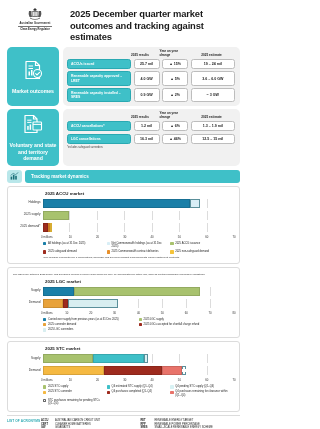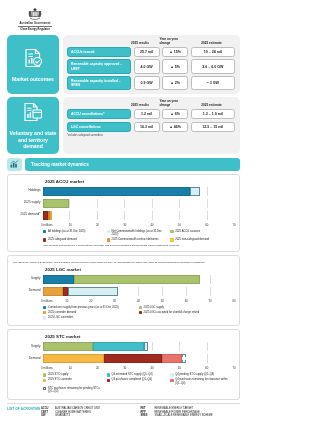--- a/index.html
+++ b/index.html
@@ -122,20 +122,23 @@
           <rect x="8.6" y="5" width="1.3" height="4" fill="#eee"></rect>
           <rect x="10.4" y="5" width="1.3" height="4" fill="#eee"></rect>
           <rect x="12.2" y="5" width="1.3" height="4" fill="#eee"></rect>
           <path d="M6 10.5 Q11 13.5 16 10.5 L16 11.5 Q11 14.2 6 11.5 Z" fill="#666"></path>
         </svg>
       </div>
       <div class="crest-l1">Australian Government</div>
       <div class="crest-rule"></div>
       <div class="crest-l2">Clean Energy Regulator</div>
     </div>
+    <div class="title">
+      <h1>2025 December quarter market outcomes and tracking against estimates</h1>
+    </div>
   </div>
 
   <div id="blocks-host">
       <div class="block">
         <div class="tile">
           <div class="tile-icon"><svg width="22" height="22" viewBox="0 0 22 22">
               <path d="M4 2.5 h9.5 l4 4 V19.5 H4 Z" fill="none" stroke="#fff" stroke-width="1.2" stroke-linejoin="round"></path>
               <path d="M13.5 2.5 v4 h4" fill="none" stroke="#fff" stroke-width="1.2"></path>
               <line x1="6.5" y1="7" x2="11" y2="7" stroke="#fff" stroke-width="1"></line>
               <line x1="6.5" y1="9.5" x2="11" y2="9.5" stroke="#fff" stroke-width="1"></line>

